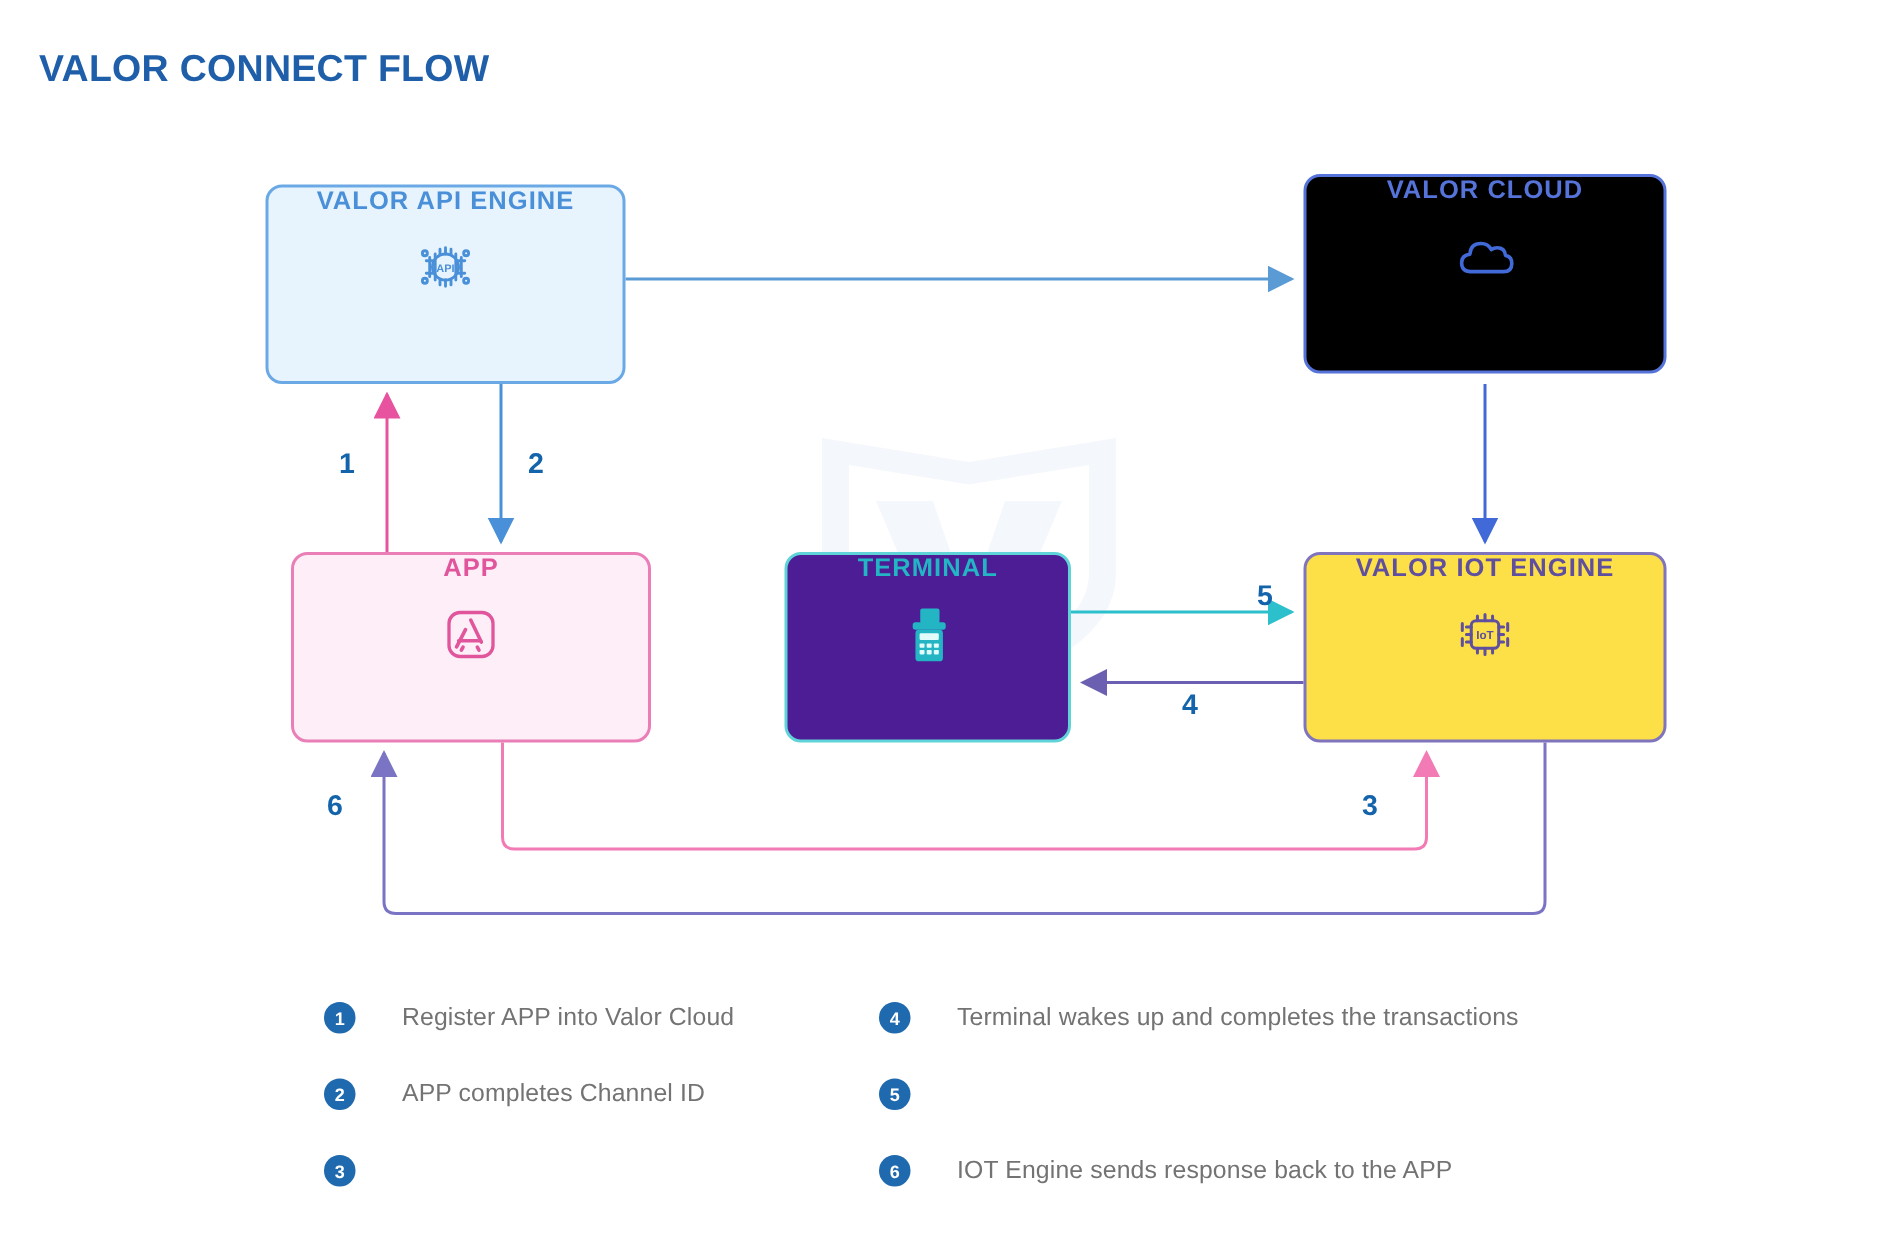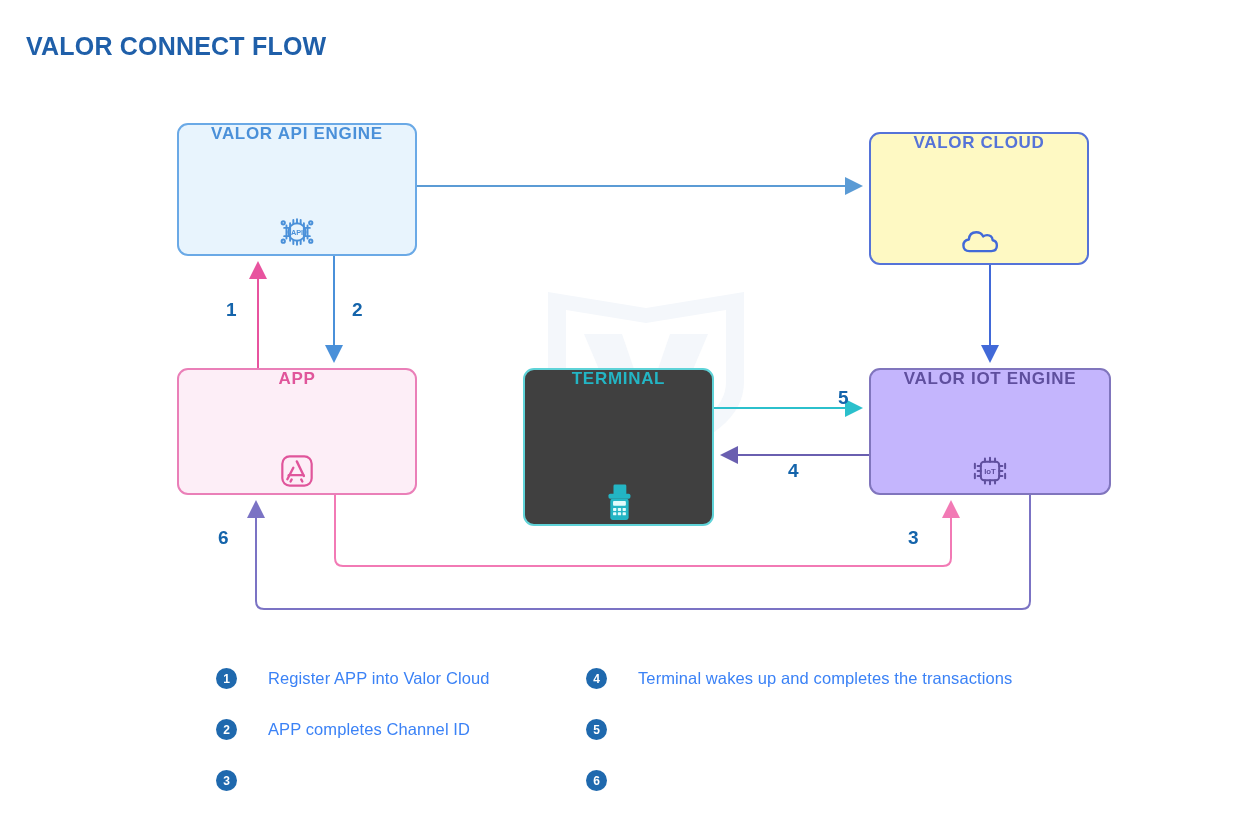--- a/index.html
+++ b/index.html
@@ -51,21 +51,21 @@
   
   .node {
     position: absolute;
     box-sizing: border-box;
     border-radius: 11px;
     border-width: 2px;
     border-style: solid;
     display: flex;
     flex-direction: column;
     align-items: center;
-    justify-content: space-between;
+    justify-content: flex-start;
   }
   .node-label {
     font-size: 17px;
     font-weight: bold;
     letter-spacing: 0.7px;
     line-height: 1;
     margin-bottom: 14px;
     white-space: nowrap;
   }
   .node-icon {
@@ -75,43 +75,43 @@
   }
 
   #node-api {
     left: 177px; top: 123px; width: 240px; height: 133px;
     background: #e8f4fd;
     border-color: #6aa9e6;
   }
   #node-api .node-label { color: #4a90d9; }
 
   #node-cloud {
-    left: 869px; top: 132px; width: 220px; height: 133px;
-    background: #fef9c3;
+    left: 869px; top: 116px; width: 242px; height: 133px;
+    background: #000000;
     border-color: #5573d8;
   }
   #node-cloud .node-label { color: #5573d8; }
 
   #node-app {
-    left: 177px; top: 368px; width: 240px; height: 127px;
+    left: 194px; top: 368px; width: 240px; height: 127px;
     background: #fdeef7;
     border-color: #ea7fb8;
   }
   #node-app .node-label { color: #e0559b; }
 
   #node-terminal {
-    left: 523px; top: 368px; width: 191px; height: 158px;
-    background: #404040;
+    left: 523px; top: 368px; width: 191px; height: 127px;
+    background: #4c1d95;
     border-color: #5fd3d8;
   }
   #node-terminal .node-label { color: #23b5c4; }
 
   #node-iot {
     left: 869px; top: 368px; width: 242px; height: 127px;
-    background: #c4b5fd;
+    background: #fde047;
     border-color: #8075bd;
   }
   #node-iot .node-label { color: #5f4f9e; }
 
   
   .step-num {
     position: absolute;
     font-size: 19px;
     font-weight: bold;
     color: #1464ab;
@@ -153,21 +153,21 @@
     font-size: 12px;
     font-weight: bold;
     display: flex;
     align-items: center;
     justify-content: center;
     line-height: 1;
   }
   .legend-text {
     margin-left: 31px;
     font-size: 16.5px;
-    color: #3b82f6;
+    color: #737373;
     white-space: nowrap;
     letter-spacing: 0.1px;
   }
 </style>
 </head>
 <body>
 
 <div id="page-title">VALOR CONNECT FLOW</div>
 
 <svg id="watermark" viewBox="0 0 220 180">
@@ -325,15 +325,16 @@
   <div class="legend-col" id="legend-col-right">
     <div class="legend-row">
       <div class="legend-badge">4</div>
       <div class="legend-text">Terminal wakes up and completes the transactions</div>
     </div>
     <div class="legend-row">
       <div class="legend-badge">5</div>
     </div>
     <div class="legend-row">
       <div class="legend-badge">6</div>
+      <div class="legend-text">IOT Engine sends response back to the APP</div>
     </div>
   </div>
 </div>
 
 </body></html>

